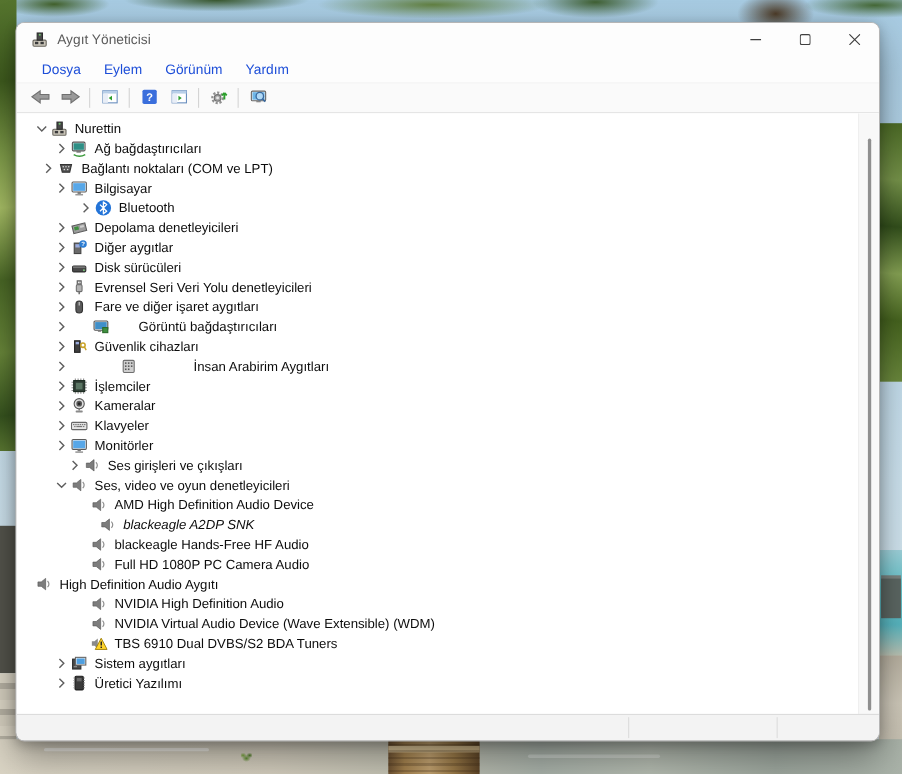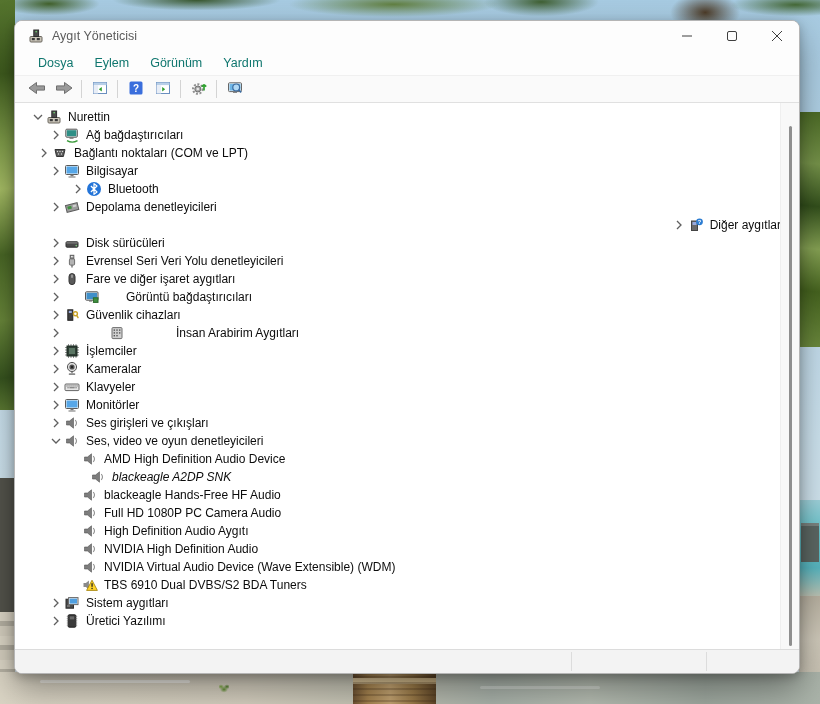--- a/index.html
+++ b/index.html
@@ -47,21 +47,21 @@
     box-shadow:0 14px 34px rgba(0,0,0,.38),0 3px 10px rgba(0,0,0,.22);
     display:flex;flex-direction:column;}
   .titlebar{height:30px;flex:0 0 30px;display:flex;align-items:center;background:#fdfdfd;}
   .titlebar .app-icon{margin-left:13px;width:16px;height:16px;flex:0 0 16px;}
   .titlebar .title{margin-left:8px;font-size:12.5px;color:#5c5c5c;}
   .caption{margin-left:auto;display:flex;height:100%;}
   .cap-btn{width:45px;height:100%;display:flex;align-items:center;justify-content:center;
     color:#3f3f3f;background:transparent;border:none;padding:0;cursor:default;}
   .menubar{height:24px;flex:0 0 24px;display:flex;align-items:center;background:#fdfdfd;
     padding-left:14px;border-bottom:1px solid #f0f0f0;}
-  .menu-item{font-size:12.5px;color:#0f766e;padding:2px 9px;margin-right:3px;}
+  .menu-item{font-size:12.5px;color:#1d4ed8;padding:2px 9px;margin-right:3px;}
   .toolbar{height:26px;flex:0 0 26px;display:flex;align-items:center;background:#fafafa;
     padding-left:8px;border-bottom:1px solid #e0e0e0;}
   .tb-btn{width:27px;height:23px;display:flex;align-items:center;justify-content:center;
     background:transparent;border:none;padding:0;}
   .tb-sep{width:1px;height:18px;background:#d4d4d4;margin:0 4px;}
   .content{flex:1 1 auto;position:relative;background:#ffffff;overflow:hidden;}
   .tree{position:absolute;left:0;top:0;right:18px;padding-top:5px;}
   .tree-row{display:flex;align-items:center;height:18px;white-space:nowrap;}
   .chev{width:17px;height:16px;flex:0 0 17px;display:flex;align-items:center;justify-content:center;}
   .ticon{width:16px;height:16px;flex:0 0 16px;display:flex;align-items:center;justify-content:center;}
@@ -275,21 +275,21 @@
               <svg width="16" height="16" viewBox="0 0 16 16">
                 <g transform="rotate(-14 8 8)">
                   <rect x="2" y="5" width="12" height="7" fill="#9d9d9d" stroke="#5c5c5c"></rect>
                   <rect x="3.5" y="6.5" width="4" height="3" fill="#3f8f3f"></rect>
                   <rect x="9" y="6.5" width="3.5" height="2" fill="#cfcfcf"></rect>
                 </g>
               </svg>
             </span>
             <span class="tlabel">Depolama denetleyicileri</span>
           </div>
-          <div class="tree-row" style="padding-left: 32px; justify-content: flex-end;">
+          <div class="tree-row" style="padding-left: 32px;">
             <span class="chev">
               <svg width="16" height="16" viewBox="0 0 16 16">
                 <path d="M6 4 l4 4 -4 4" stroke="#5f5f5f" stroke-width="1.3" fill="none"></path>
               </svg>
             </span>
             <span class="ticon">
               <svg width="16" height="16" viewBox="0 0 16 16">
                 <rect x="3.5" y="4" width="6" height="9.5" fill="#6a6a6a" stroke="#444"></rect>
                 <rect x="4.5" y="5" width="4" height="3" fill="#9ad"></rect>
                 <circle cx="11.5" cy="4.8" r="3.4" fill="#2d7dd2"></circle>
@@ -464,21 +464,21 @@
             <span class="ticon">
               <svg width="16" height="16" viewBox="0 0 16 16">
                 <rect x="1.5" y="2.5" width="13" height="9" rx="1" fill="#f4f4f4" stroke="#5a5a5a"></rect>
                 <rect x="2.5" y="3.5" width="11" height="7" fill="#57a7e8"></rect>
                 <rect x="6.5" y="11.5" width="3" height="1.8" fill="#777"></rect>
                 <rect x="4.5" y="13.3" width="7" height="1.4" fill="#999"></rect>
               </svg>
             </span>
             <span class="tlabel">Monitörler</span>
           </div>
-          <div class="tree-row" style="padding-left: 32px;">
+          <div class="tree-row" style="padding-left: 44px;">
             <span class="chev">
               <svg width="16" height="16" viewBox="0 0 16 16">
                 <path d="M6 4 l4 4 -4 4" stroke="#5f5f5f" stroke-width="1.3" fill="none"></path>
               </svg>
             </span>
             <span class="ticon">
               <svg width="16" height="16" viewBox="0 0 16 16">
                 <path d="M2.5 6 h3 l4-3.2 v10.4 l-4-3.2 h-3 Z" fill="#7d7d7d" stroke="#555" stroke-width=".6"></path>
                 <path d="M11.2 5.2 c1.7 1.6 1.7 4 0 5.6" stroke="#8f8f8f" stroke-width="1.1" fill="none"></path>
               </svg>
@@ -532,21 +532,21 @@
           <div class="tree-row" style="padding-left: 50px;">
             <span class="chev"></span>
             <span class="ticon">
               <svg width="16" height="16" viewBox="0 0 16 16">
                 <path d="M2.5 6 h3 l4-3.2 v10.4 l-4-3.2 h-3 Z" fill="#7d7d7d" stroke="#555" stroke-width=".6"></path>
                 <path d="M11.2 5.2 c1.7 1.6 1.7 4 0 5.6" stroke="#8f8f8f" stroke-width="1.1" fill="none"></path>
               </svg>
             </span>
             <span class="tlabel">Full HD 1080P PC Camera Audio</span>
           </div>
-          <div class="tree-row" style="padding-left: 50px;">
+          <div class="tree-row" style="">
             <span class="chev"></span>
             <span class="ticon">
               <svg width="16" height="16" viewBox="0 0 16 16">
                 <path d="M2.5 6 h3 l4-3.2 v10.4 l-4-3.2 h-3 Z" fill="#7d7d7d" stroke="#555" stroke-width=".6"></path>
                 <path d="M11.2 5.2 c1.7 1.6 1.7 4 0 5.6" stroke="#8f8f8f" stroke-width="1.1" fill="none"></path>
               </svg>
             </span>
             <span class="tlabel">High Definition Audio Aygıtı</span>
           </div>
           <div class="tree-row" style="padding-left: 50px;">

